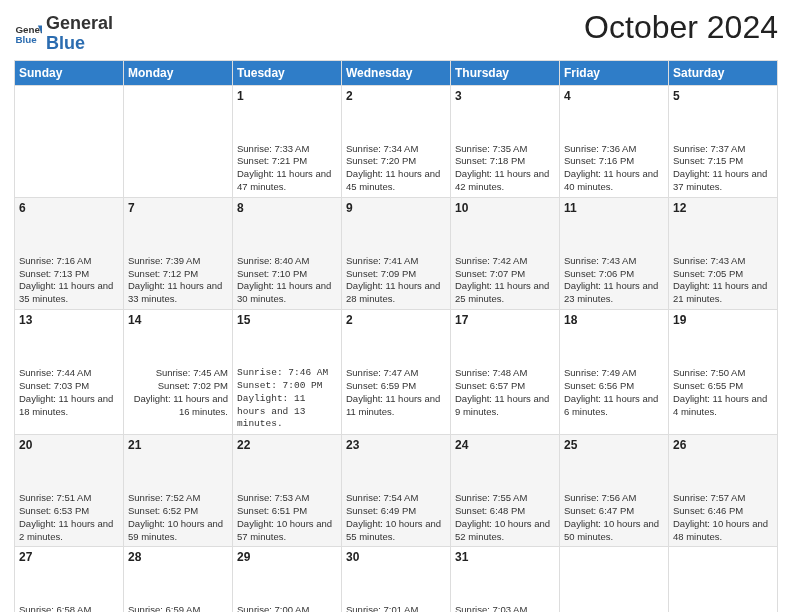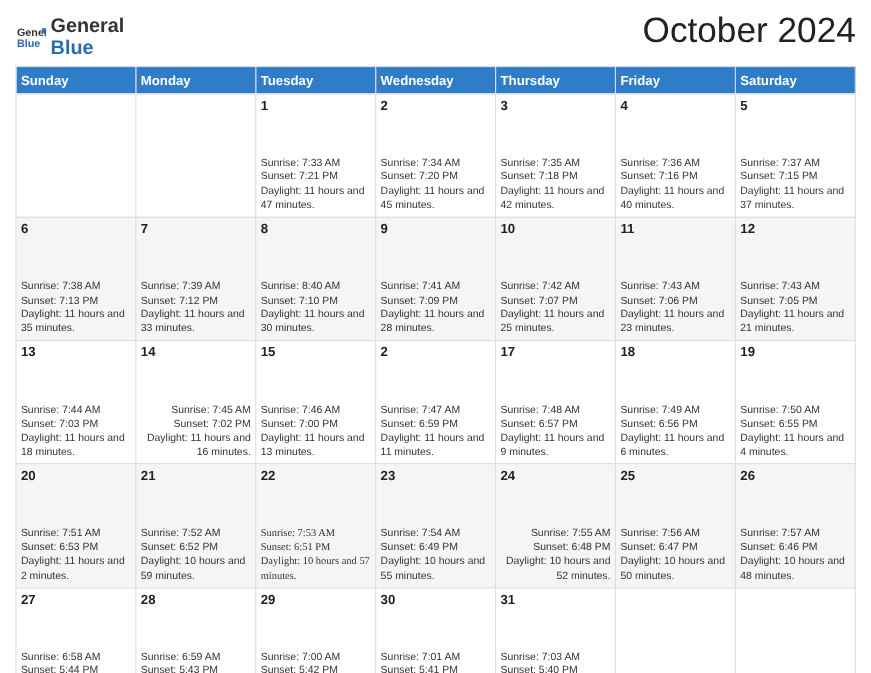--- a/index.html
+++ b/index.html
@@ -163,21 +163,21 @@
           <td>
             <span class="day-num">5</span>
             <div class="day-info" style="white-space: pre-line;">Sunrise: 7:37 AM
 Sunset: 7:15 PM
 Daylight: 11 hours and 37 minutes.</div>
           </td>
         </tr>
         <tr>
           <td>
             <span class="day-num">6</span>
-            <div class="day-info" style="white-space: pre-line;">Sunrise: 7:38 AM
+            <div class="day-info" style="white-space: pre-line;">Sunrise: 7:16 AM
 Sunset: 7:13 PM
 Daylight: 11 hours and 35 minutes.</div>
           </td>
           <td>
             <span class="day-num">7</span>
             <div class="day-info" style="white-space: pre-line;">Sunrise: 7:39 AM
 Sunset: 7:12 PM
 Daylight: 11 hours and 33 minutes.</div>
           </td>
           <td>
@@ -219,21 +219,21 @@
 Daylight: 11 hours and 18 minutes.</div>
           </td>
           <td>
             <span class="day-num">14</span>
             <div class="day-info" style="white-space: pre-line; text-align: right;">Sunrise: 7:45 AM
 Sunset: 7:02 PM
 Daylight: 11 hours and 16 minutes.</div>
           </td>
           <td>
             <span class="day-num">15</span>
-            <div class="day-info" style="white-space: pre-line;">Sunrise: 7:46 AM
+            <div class="day-info" style="white-space: pre-line; font-family: Liberation Mono, monospace;">Sunrise: 7:46 AM
 Sunset: 7:00 PM
 Daylight: 11 hours and 13 minutes.</div>
           </td>
           <td>
             <span class="day-num">2</span>
             <div class="day-info" style="white-space: pre-line;">Sunrise: 7:47 AM
 Sunset: 6:59 PM
 Daylight: 11 hours and 11 minutes.</div>
           </td>
           <td>
@@ -263,33 +263,33 @@
 Daylight: 11 hours and 2 minutes.</div>
           </td>
           <td>
             <span class="day-num">21</span>
             <div class="day-info" style="white-space: pre-line;">Sunrise: 7:52 AM
 Sunset: 6:52 PM
 Daylight: 10 hours and 59 minutes.</div>
           </td>
           <td>
             <span class="day-num">22</span>
-            <div class="day-info" style="white-space: pre-line; font-family: Liberation Serif, serif;">Sunrise: 7:53 AM
+            <div class="day-info" style="white-space: pre-line;">Sunrise: 7:53 AM
 Sunset: 6:51 PM
 Daylight: 10 hours and 57 minutes.</div>
           </td>
           <td>
             <span class="day-num">23</span>
             <div class="day-info" style="white-space: pre-line;">Sunrise: 7:54 AM
 Sunset: 6:49 PM
 Daylight: 10 hours and 55 minutes.</div>
           </td>
           <td>
             <span class="day-num">24</span>
-            <div class="day-info" style="white-space: pre-line; text-align: right;">Sunrise: 7:55 AM
+            <div class="day-info" style="white-space: pre-line;">Sunrise: 7:55 AM
 Sunset: 6:48 PM
 Daylight: 10 hours and 52 minutes.</div>
           </td>
           <td>
             <span class="day-num">25</span>
             <div class="day-info" style="white-space: pre-line;">Sunrise: 7:56 AM
 Sunset: 6:47 PM
 Daylight: 10 hours and 50 minutes.</div>
           </td>
           <td>

